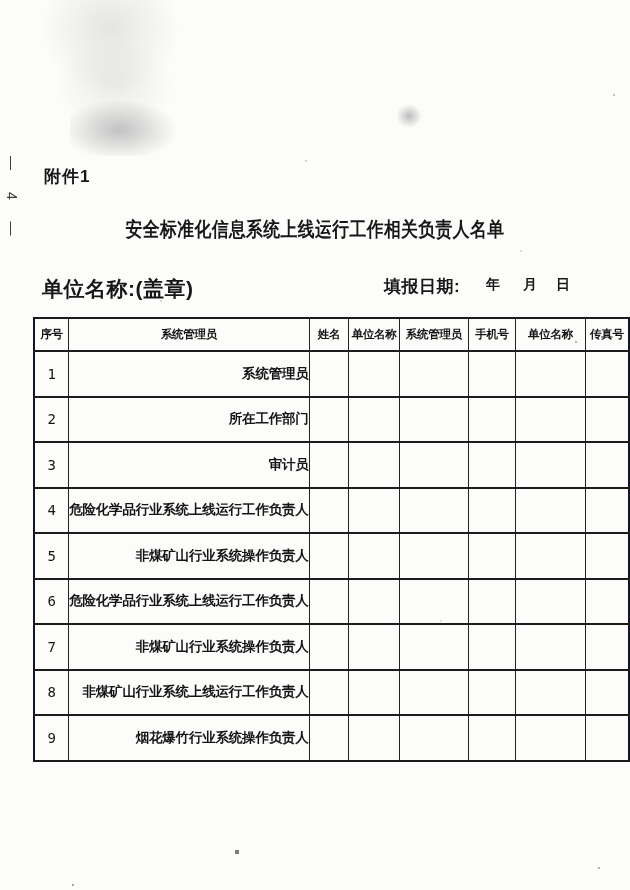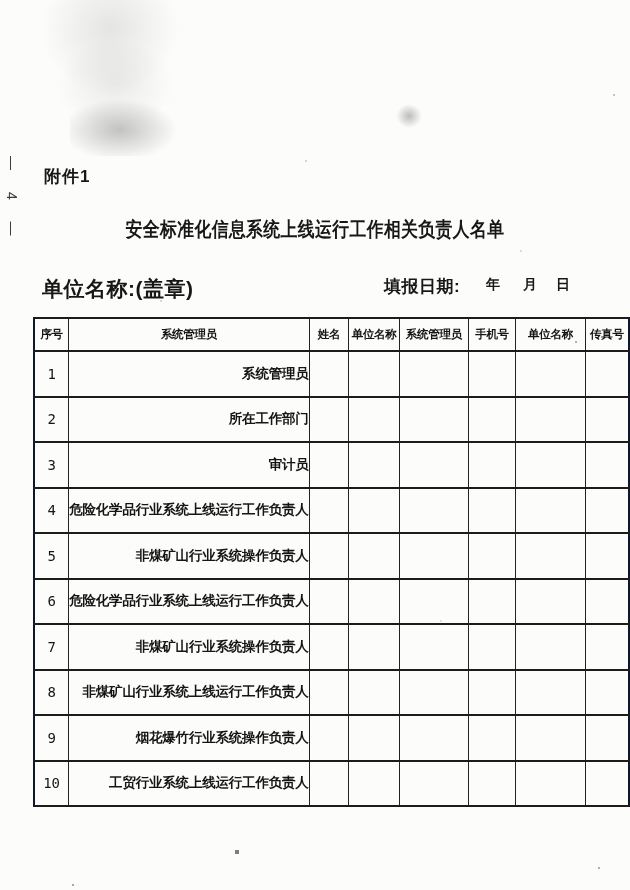--- a/index.html
+++ b/index.html
@@ -220,26 +220,16 @@
         <tr>
           <td class="num">9</td>
           <td class="role">烟花爆竹行业系统操作负责人</td>
           <td class="blank"></td>
           <td class="blank"></td>
           <td class="blank"></td>
           <td class="blank"></td>
           <td class="blank"></td>
           <td class="blank"></td>
         </tr>
-        <tr>
-          <td class="num">10</td>
-          <td class="role">工贸行业系统上线运行工作负责人</td>
-          <td class="blank"></td>
-          <td class="blank"></td>
-          <td class="blank"></td>
-          <td class="blank"></td>
-          <td class="blank"></td>
-          <td class="blank"></td>
-        </tr>
       </tbody>
   </table>
 
 </div>
 
 </body></html>

